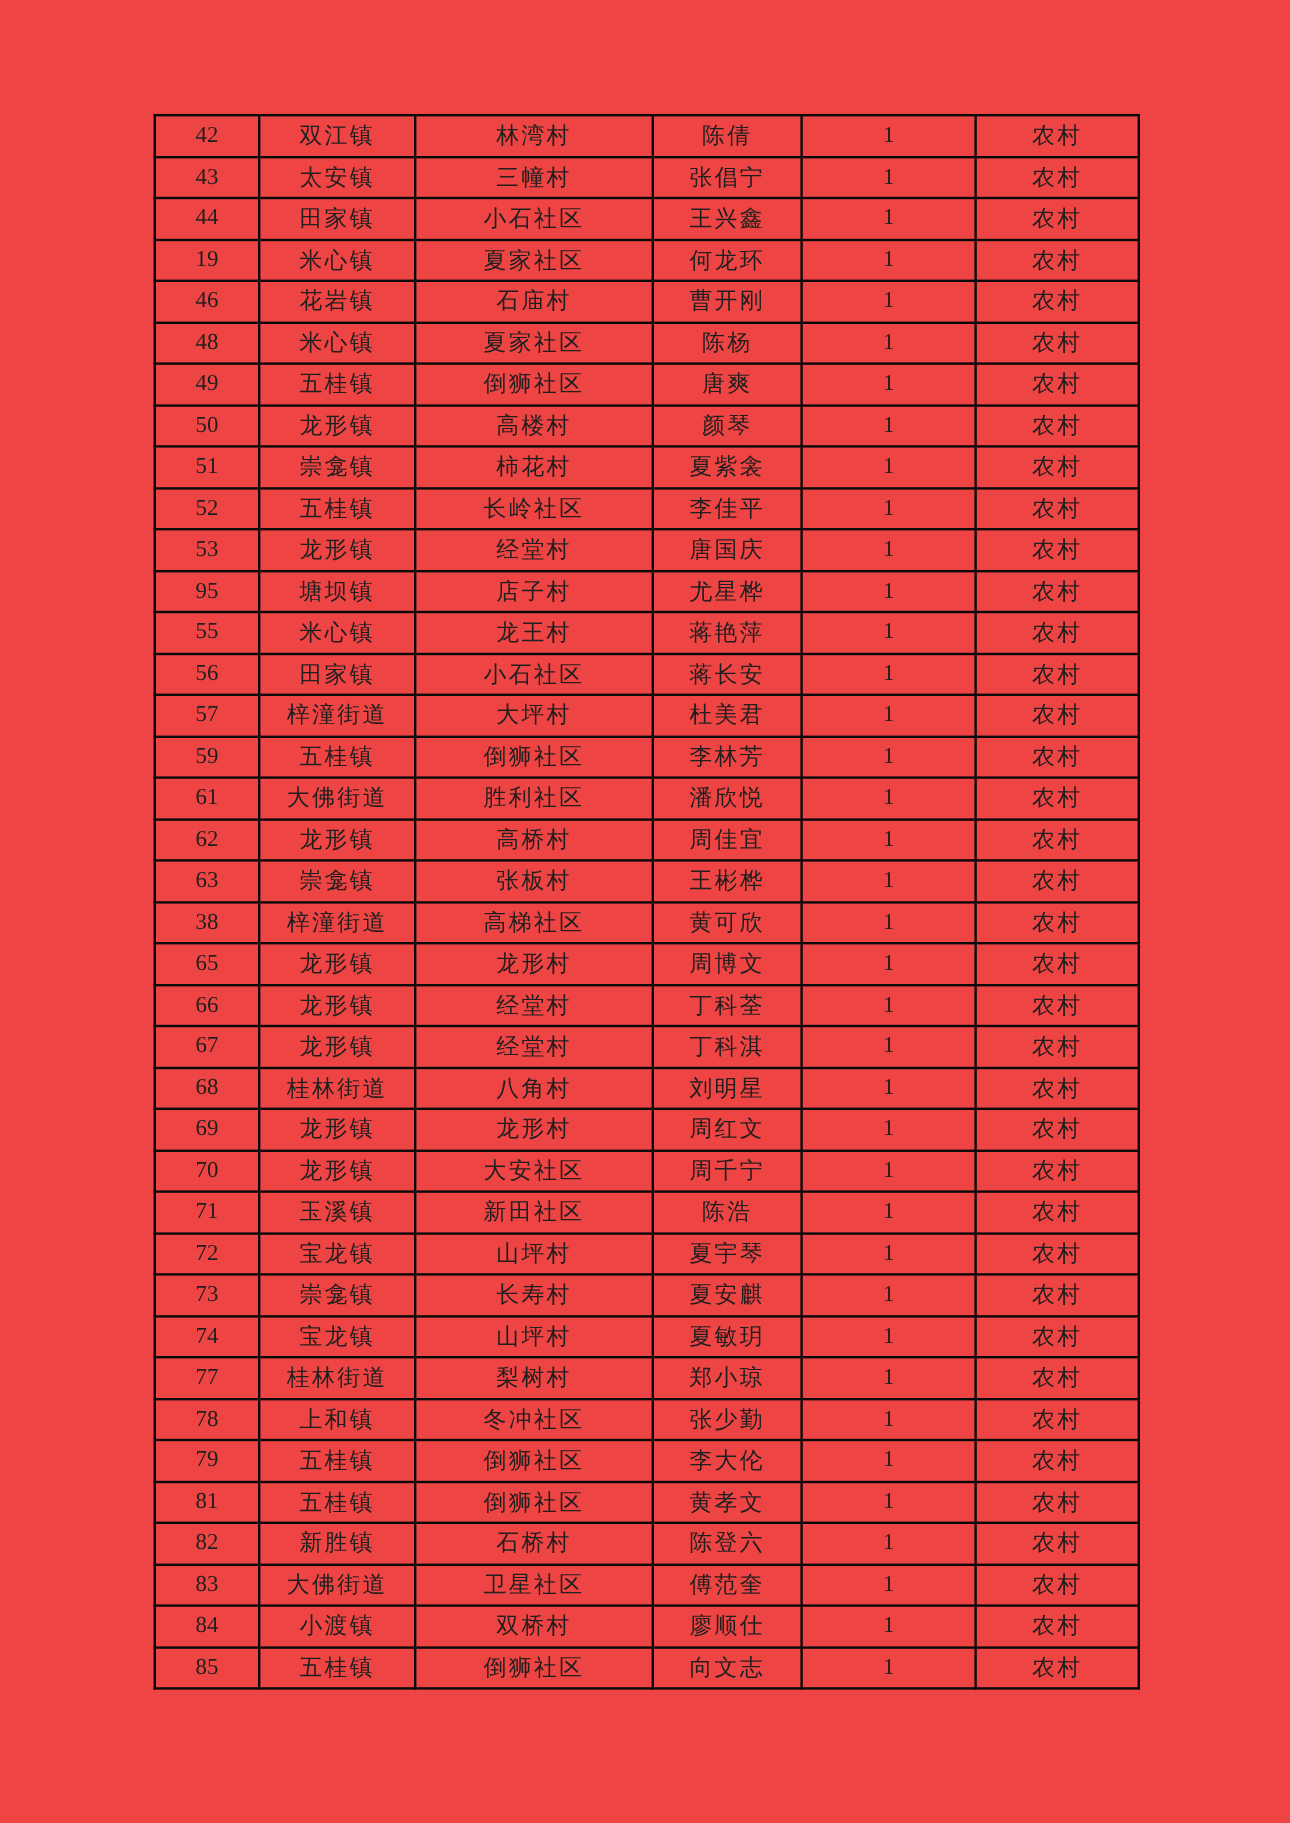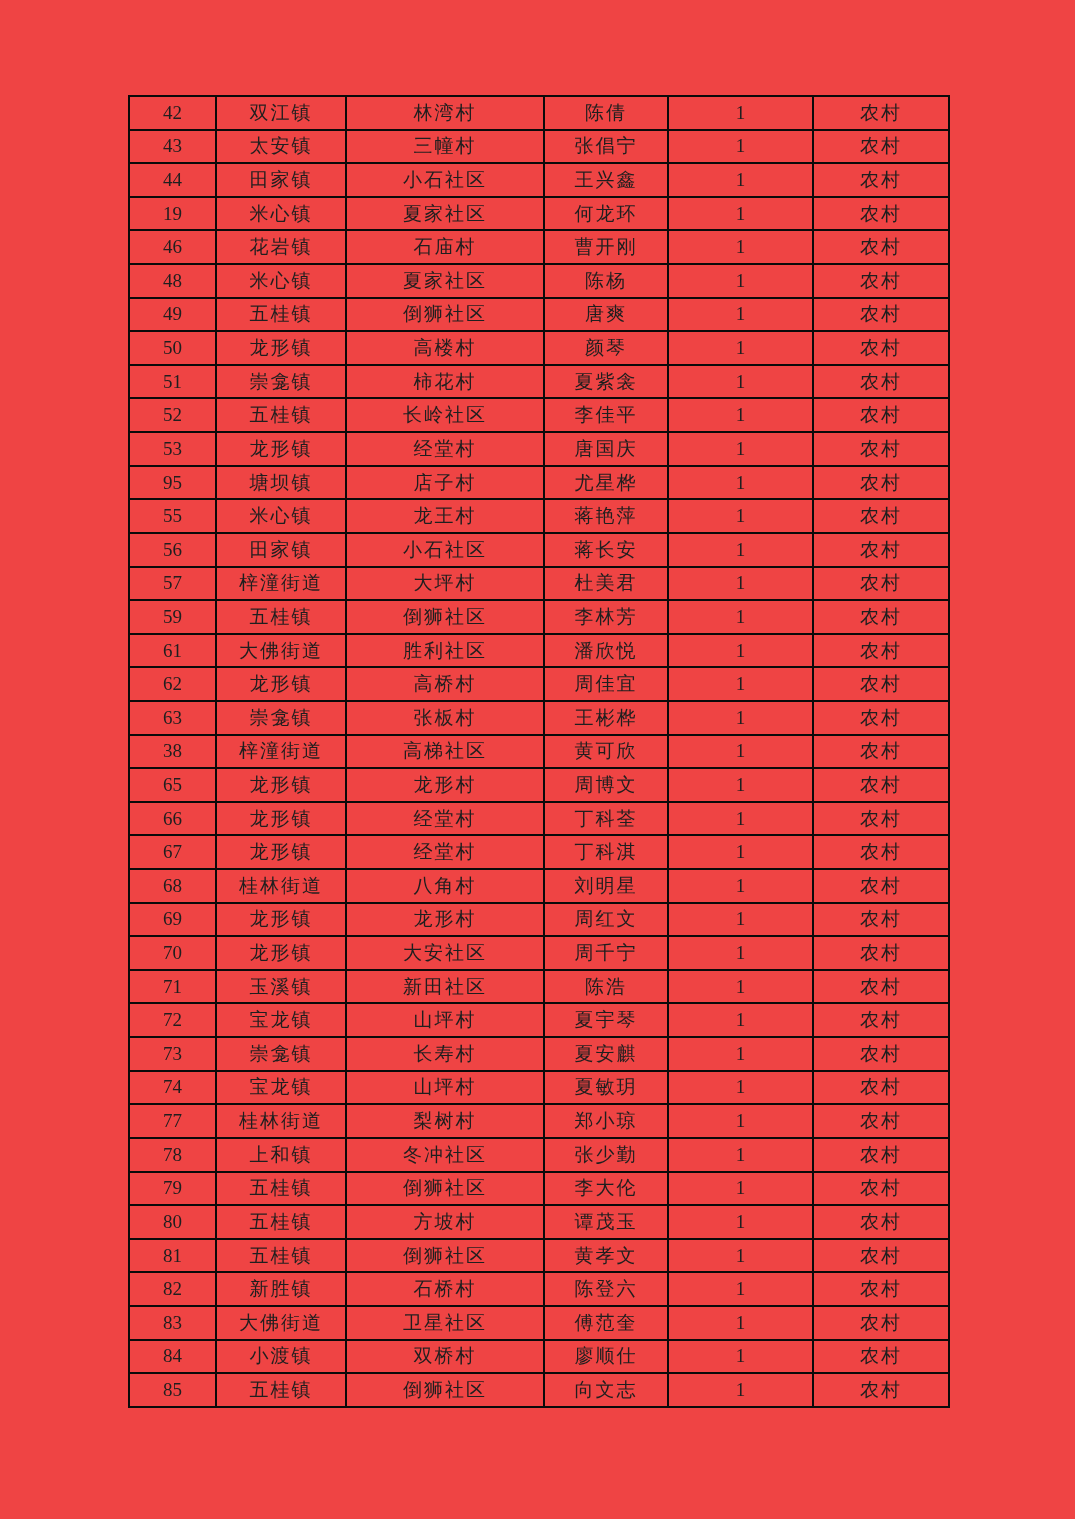--- a/index.html
+++ b/index.html
@@ -321,28 +321,20 @@
           </tr>
           <tr>
             <td class="num">79</td>
             <td class="cjk">五桂镇</td>
             <td class="cjk">倒狮社区</td>
             <td class="cjk">李大伦</td>
             <td class="num">1</td>
             <td class="cjk">农村</td>
           </tr>
           <tr>
-            <td class="num">80</td>
-            <td class="cjk">五桂镇</td>
-            <td class="cjk">方坡村</td>
-            <td class="cjk">谭茂玉</td>
-            <td class="num">1</td>
-            <td class="cjk">农村</td>
-          </tr>
-          <tr>
             <td class="num">81</td>
             <td class="cjk">五桂镇</td>
             <td class="cjk">倒狮社区</td>
             <td class="cjk">黄孝文</td>
             <td class="num">1</td>
             <td class="cjk">农村</td>
           </tr>
           <tr>
             <td class="num">82</td>
             <td class="cjk">新胜镇</td>

